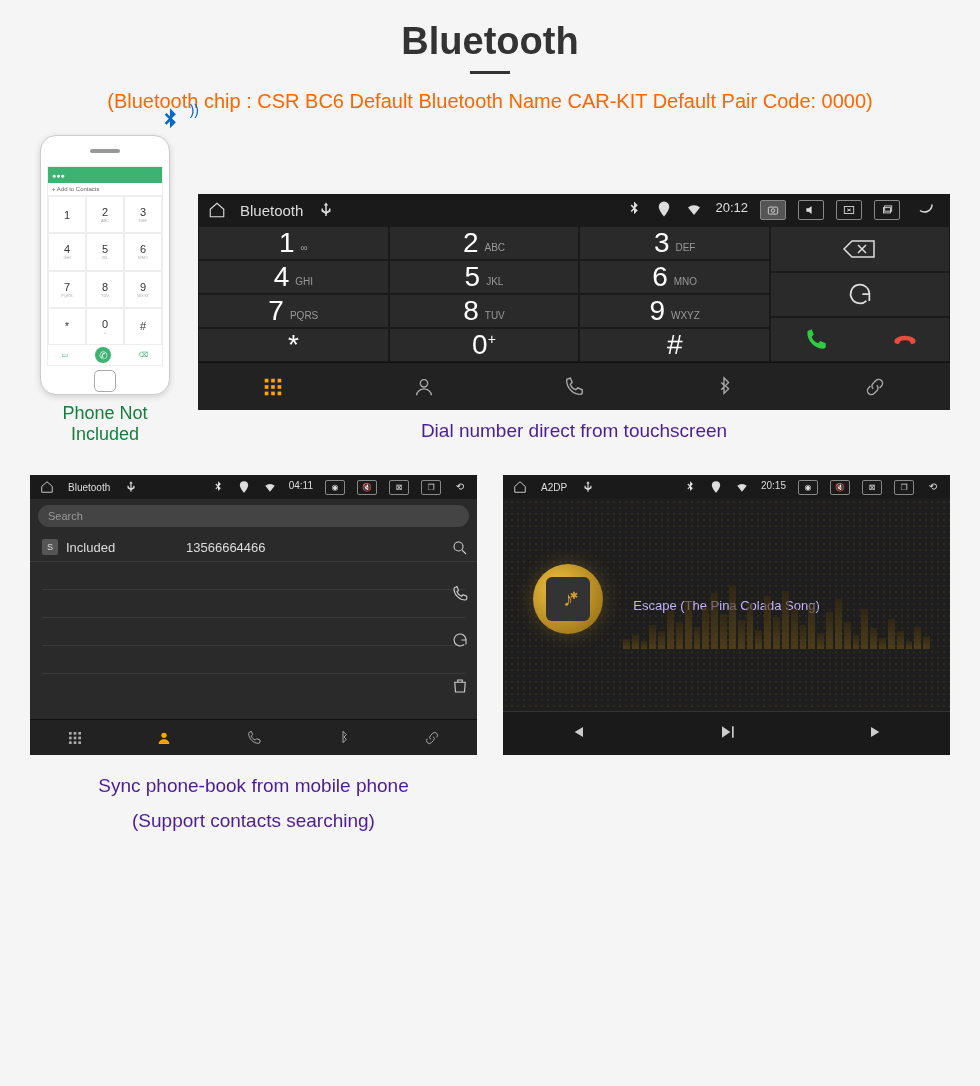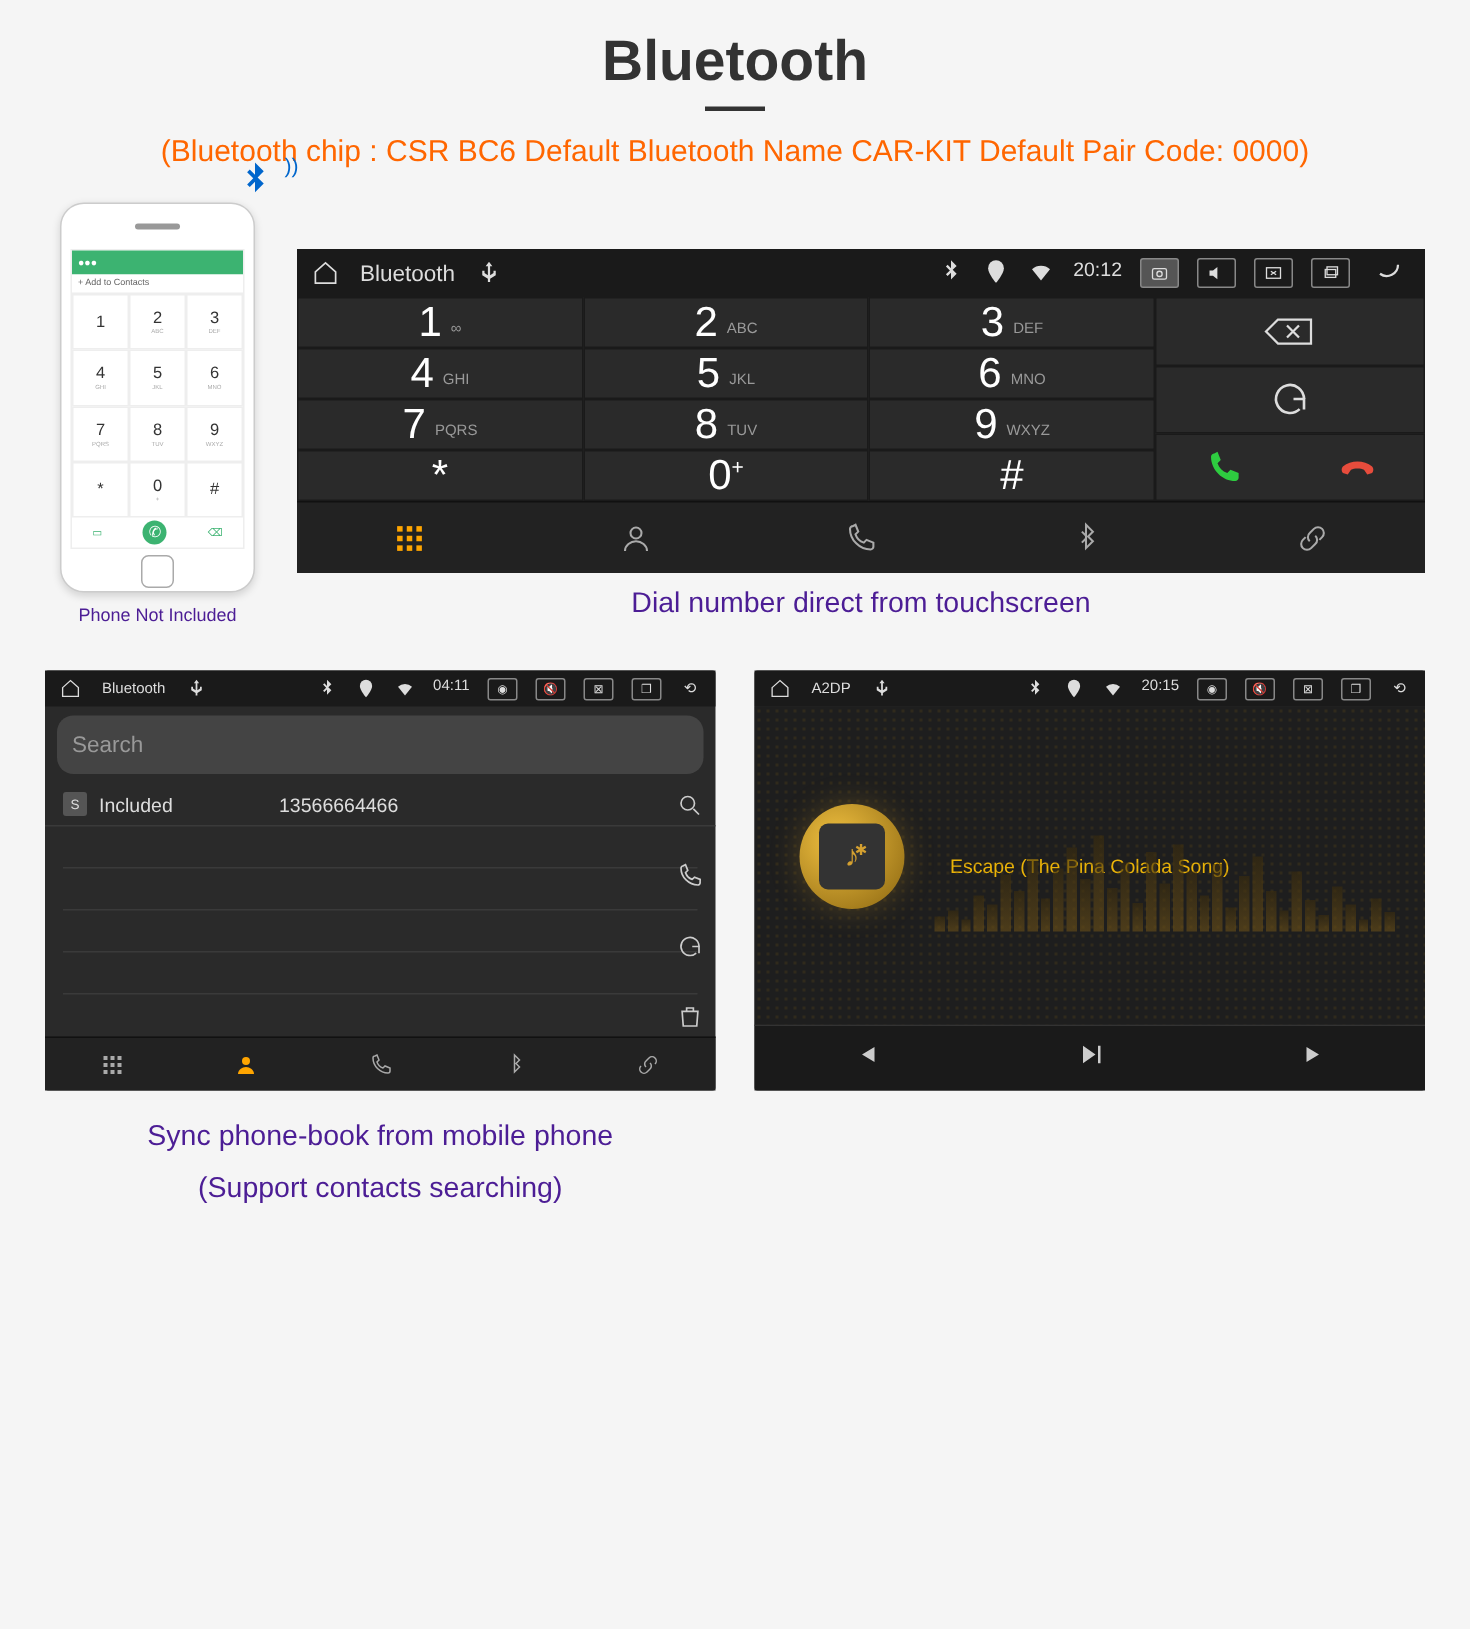--- a/index.html
+++ b/index.html
@@ -19,21 +19,21 @@
 .ps-add{background:#fff;padding:3px 4px;color:#666;border-bottom:1px solid #eee;font-size:6px}
 .ps-pad{flex:1;display:grid;grid-template-columns:repeat(3,1fr);grid-template-rows:repeat(4,1fr)}
 .ps-key{display:flex;flex-direction:column;align-items:center;justify-content:center;border:0.5px solid #eee;color:#333}
 .ps-key .n{font-size:11px}
 .ps-key .s{font-size:4px;color:#aaa}
 .ps-bottom{height:20px;display:flex;justify-content:space-around;align-items:center;color:#3cb371}
 .ps-call{width:16px;height:16px;border-radius:50%;background:#3cb371;color:#fff;display:flex;align-items:center;justify-content:center;font-size:10px}
 .phone-home{width:22px;height:22px;border:1px solid #aaa;border-radius:5px;margin:4px auto 0}
 .bt-icon{position:absolute;top:-30px;right:-15px;font-size:28px;color:#0066cc}
 .bt-waves{position:absolute;top:-34px;right:-30px;font-size:14px;color:#0066cc}
-.caption{font-size:12px;color:#4c1d95;margin-top:8px;text-align:center}
+.caption{font-size:18px;color:#15803d;margin-top:8px;text-align:center}
 .caption-dark{font-size:19px;color:#4c1d95;text-align:center;margin-top:8px;line-height:1.4}
 .dialer{flex:1;background:#2a2a2a;border-radius:2px;display:flex;flex-direction:column;height:370px}
 .statusbar{height:32px;background:#1a1a1a;display:flex;align-items:center;padding:0 10px;color:#ddd;font-size:13px;gap:14px}
 .sb-left{display:flex;gap:14px;align-items:center}
 .sb-right{display:flex;gap:12px;align-items:flex-start;margin-left:auto}
 .sb-ico{width:18px;height:18px;display:inline-flex;align-items:center;justify-content:center}
 .sb-btn{width:26px;height:20px;border:1px solid #888;border-radius:2px;display:flex;align-items:center;justify-content:center;font-size:11px}
 .sb-active{background:#555}
 .keypad{flex:1;display:grid;grid-template-columns:1fr 1fr 1fr 180px}
 .keycol{display:grid;grid-template-rows:repeat(4,1fr)}
@@ -45,32 +45,32 @@
 .tabs{height:48px;background:#222;display:flex;border-top:1px solid #111}
 .tab{flex:1;display:flex;align-items:center;justify-content:center;color:#aaa;cursor:pointer}
 .tab-active{color:#ffa500}
 .tab svg{width:22px;height:22px}
 .bottom-row{display:flex;padding:24px 30px 10px;gap:26px}
 .panel{flex:1;display:flex;flex-direction:column}
 .pscreen{background:#2a2a2a;height:280px;display:flex;flex-direction:column;border-radius:2px}
 .sb-small{height:24px;font-size:10px;gap:8px}
 .sb-small .sb-ico{width:14px;height:14px}
 .sb-small .sb-btn{width:20px;height:15px;font-size:8px}
-.searchbar{margin:6px 8px;height:39px;background:#444;border-radius:11px;padding:0 10px;color:#999;font-size:15px;display:flex;align-items:center}
+.searchbar{margin:6px 8px;height:22px;background:#444;border-radius:11px;padding:0 10px;color:#999;font-size:11px;display:flex;align-items:center}
 .contact-area{flex:1;position:relative}
 .contact-row{display:flex;align-items:center;padding:6px 12px;color:#ddd;font-size:13px;border-bottom:1px solid #3a3a3a}
 .contact-badge{width:16px;height:16px;background:#555;margin-right:8px;font-size:9px;display:flex;align-items:center;justify-content:center;border-radius:2px}
 .contact-name{width:120px}
 .sideicons{position:absolute;right:8px;top:6px;display:flex;flex-direction:column;gap:24px;color:#ccc}
 .sideicons svg{width:18px;height:18px}
 .empty-line{height:28px;border-bottom:1px solid #3a3a3a;margin:0 12px}
 .tabs-sm{height:36px}
 .tabs-sm svg{width:16px;height:16px}
 .music-body{flex:1;display:flex;flex-direction:column;align-items:center;justify-content:center;position:relative;background:#1e1e1e}
-.music-title{color:#eab308;font-size:13px;}
+.music-title{color:#c4b5fd;font-size:13px;}
 .music-art{width:70px;height:70px;border-radius:50%;background:radial-gradient(circle at 35% 35%,#f0c040,#8a6510);display:flex;align-items:center;justify-content:center;position:absolute;left:30px;top:65px;box-shadow:0 0 20px rgba(200,150,40,.3)}
 .music-art-inner{width:44px;height:44px;background:#333;border-radius:6px;display:flex;align-items:center;justify-content:center;color:#d4a030;font-size:20px}
 .eq{position:absolute;left:120px;right:20px;top:70px;height:80px;display:flex;align-items:flex-end;gap:2px}
 .eq-bar{flex:1;background:linear-gradient(to top,#6b5018,#3a2c0e);opacity:.6}
 .eq-dots{position:absolute;inset:0;background-image:radial-gradient(circle,#5a4518 1px,transparent 1px);background-size:6px 6px;opacity:.3}
 .music-ctrl{height:44px;display:flex;justify-content:space-around;align-items:center;color:#ccc;background:#1a1a1a;border-top:1px solid #333}
 .music-ctrl svg{width:20px;height:20px}
 .caption-block{text-align:center;margin-top:10px}
 </style>
 </head>

